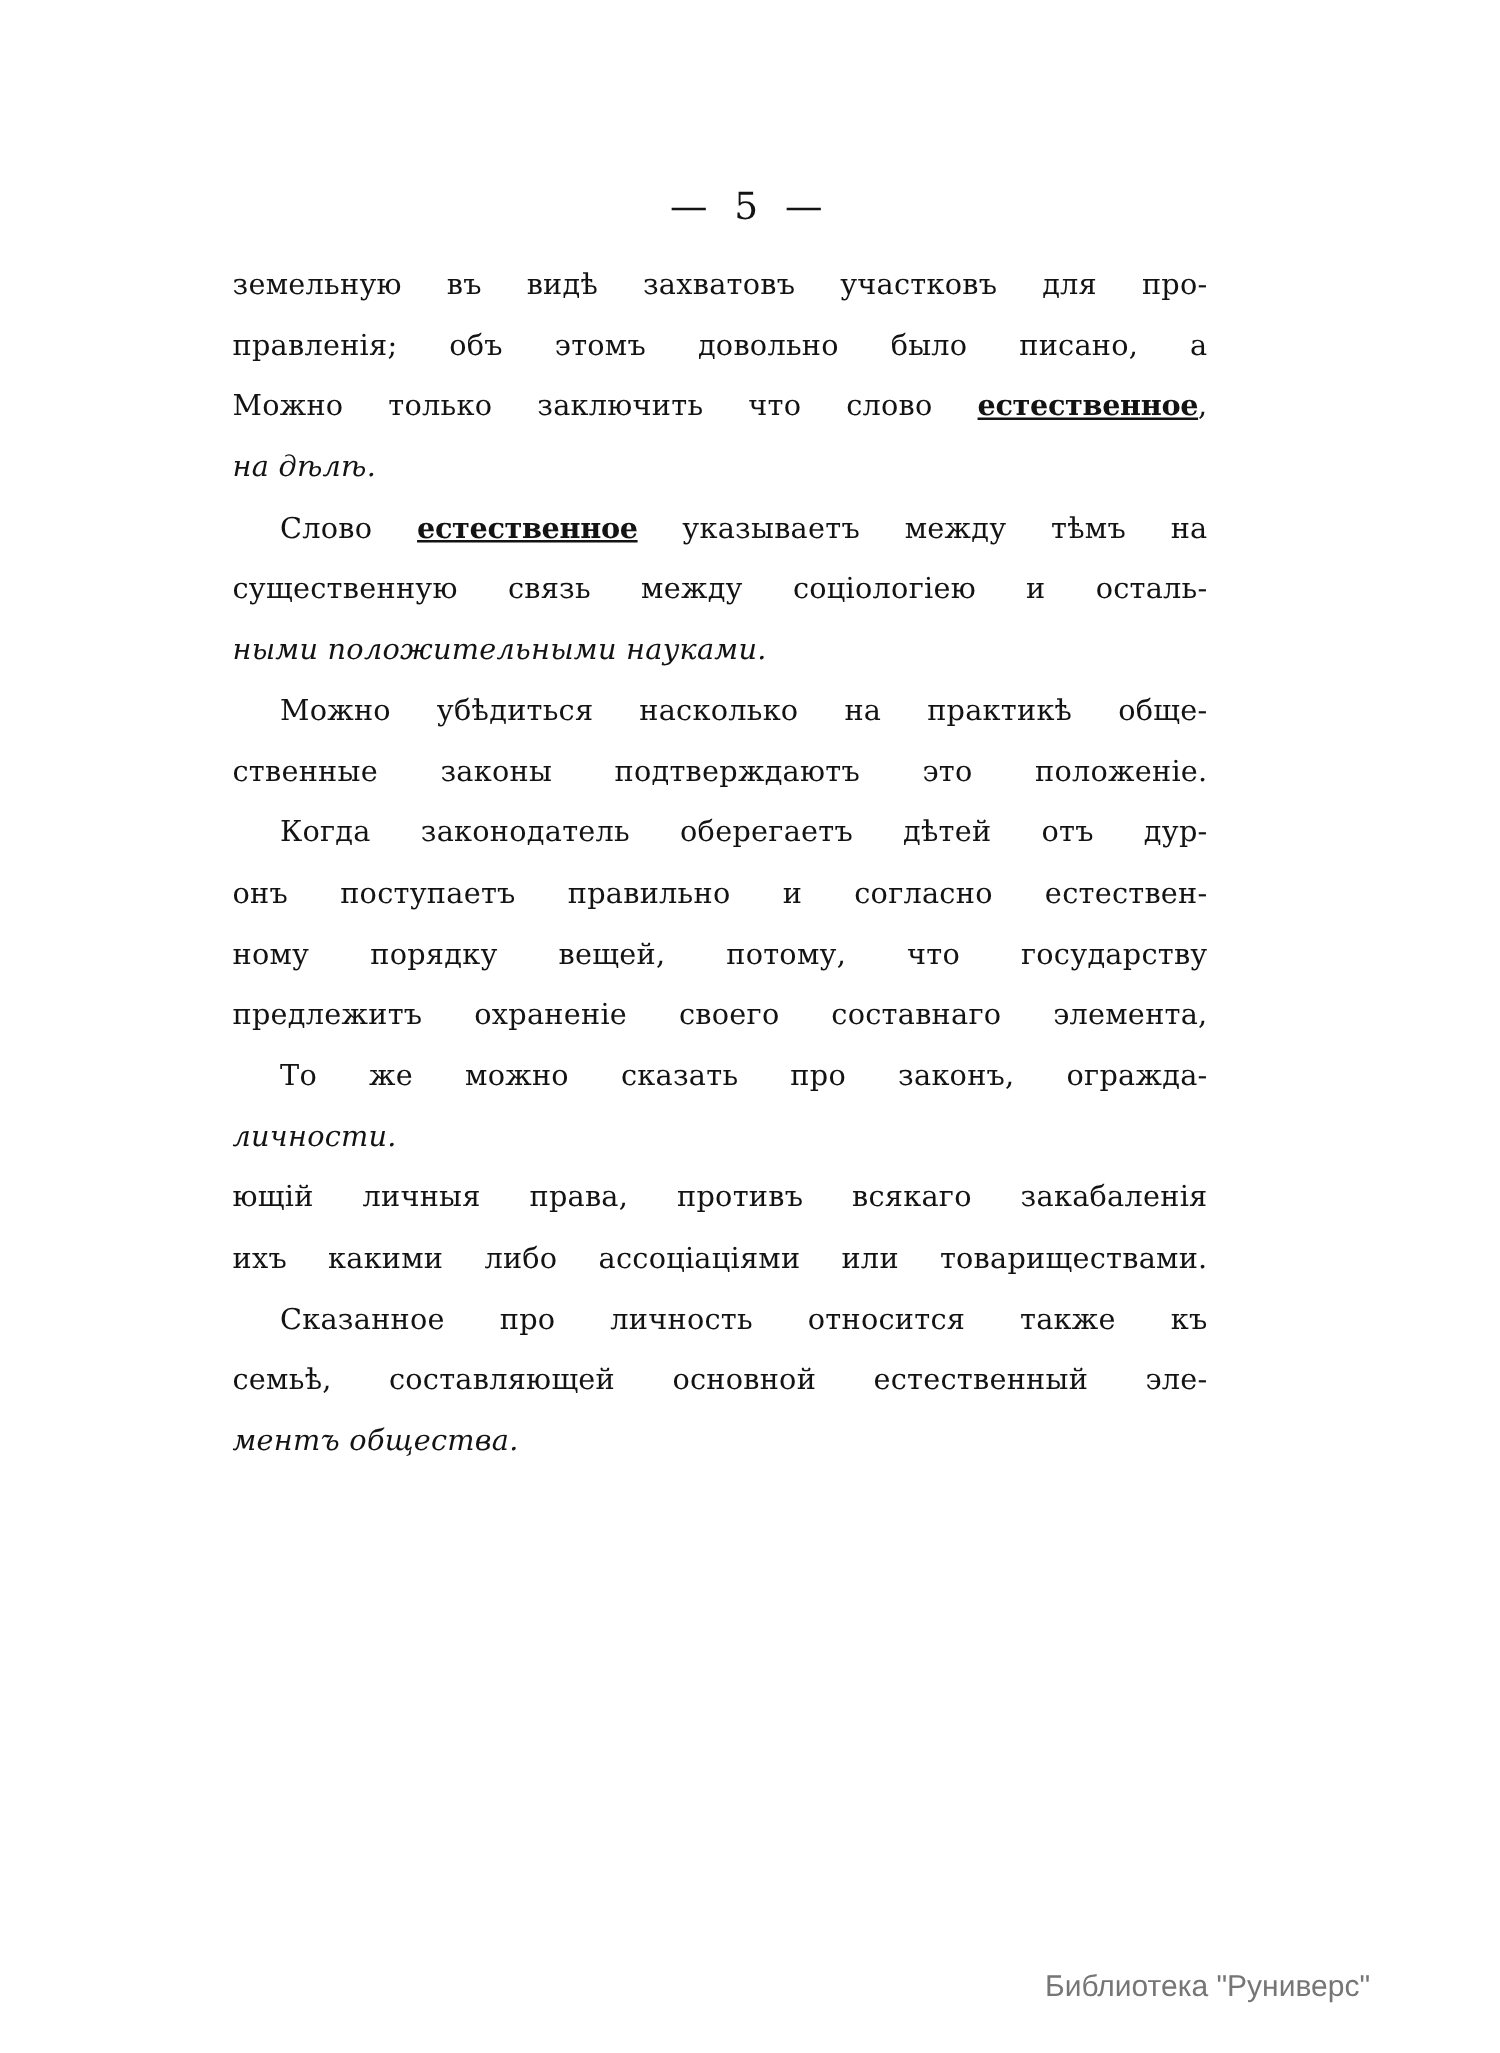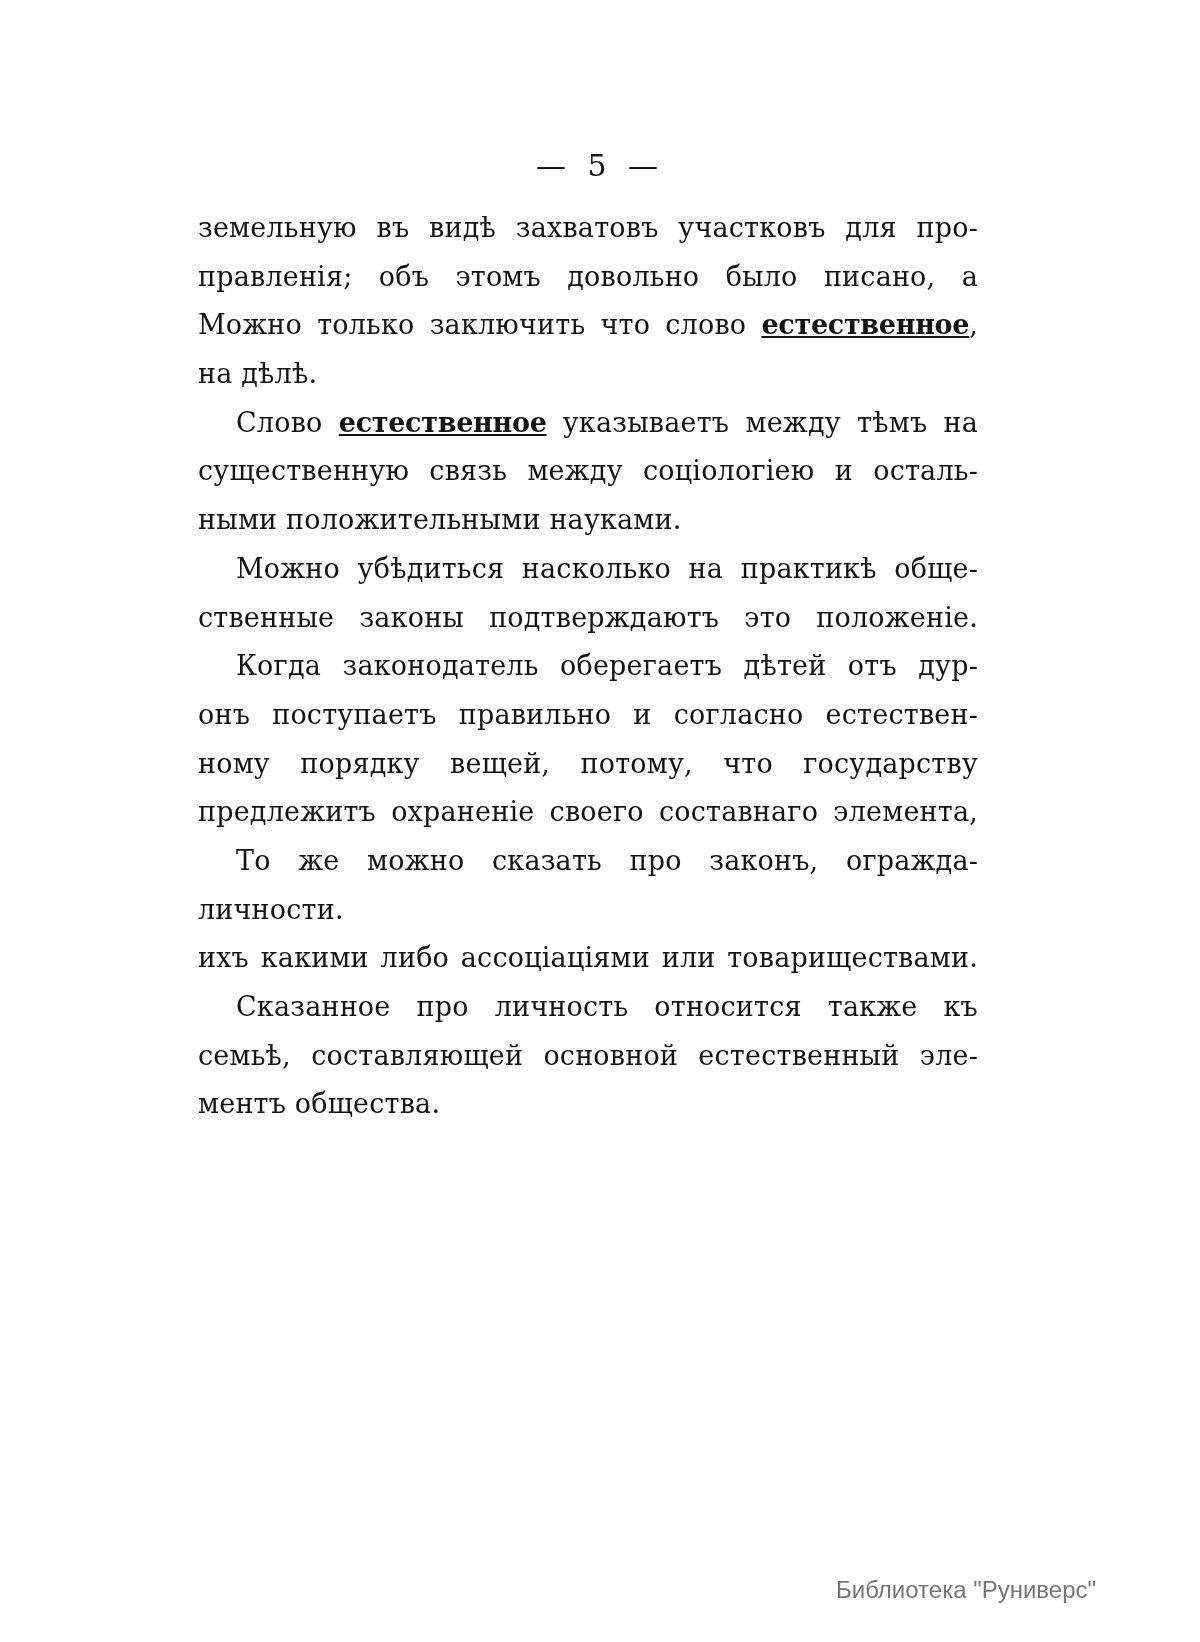--- a/index.html
+++ b/index.html
@@ -24,33 +24,33 @@
     text-align: center;
     font-size: 30px;
     letter-spacing: 6px;
     color: #131313;
   }
   .text-block {
     position: absolute;
     top: 204px;
     left: 186px;
     width: 780px;
-    font-size: 27px;
+    font-size: 23px;
     line-height: 48.7px;
     letter-spacing: 0.2px;
-    margin-left: 12px;
   }
   .line {
     text-align: justify;
     text-align-last: justify;
     height: 48.7px;
     overflow: visible;
   }
   .line.end {
     text-align-last: left;
+    font-style: italic;
   }
   .line.indent {
     text-indent: 38px;
   }
   .emph {
     font-weight: bold;
     letter-spacing: -0.3px;
     text-decoration: underline;
   }
   .watermark {
@@ -78,20 +78,21 @@
       <div class="line">существенную связь между соціологіею и осталь-</div>
       <div class="line end">ными положительными науками.</div>
       <div class="line indent">Можно убѣдиться насколько на практикѣ обще-</div>
       <div class="line">ственные законы подтверждаютъ это положеніе.</div>
       <div class="line indent">Когда законодатель оберегаетъ дѣтей отъ дур-</div>
       <div class="line">онъ поступаетъ правильно и согласно естествен-</div>
       <div class="line">ному порядку вещей, потому, что государству</div>
       <div class="line">предлежитъ охраненіе своего составнаго элемента,</div>
       <div class="line indent">То же можно сказать про законъ, огражда-</div>
       <div class="line end">личности.</div>
+      <div class="line">ющій личныя права, противъ всякаго закабаленія</div>
       <div class="line">ихъ какими либо ассоціаціями или товариществами.</div>
       <div class="line indent">Сказанное про личность относится также къ</div>
       <div class="line">семьѣ, составляющей основной естественный эле-</div>
       <div class="line end">ментъ общества.</div>
     </div>
 
   <div class="watermark">Библиотека "Руниверс"</div>
 </div>
 
 </body></html>

